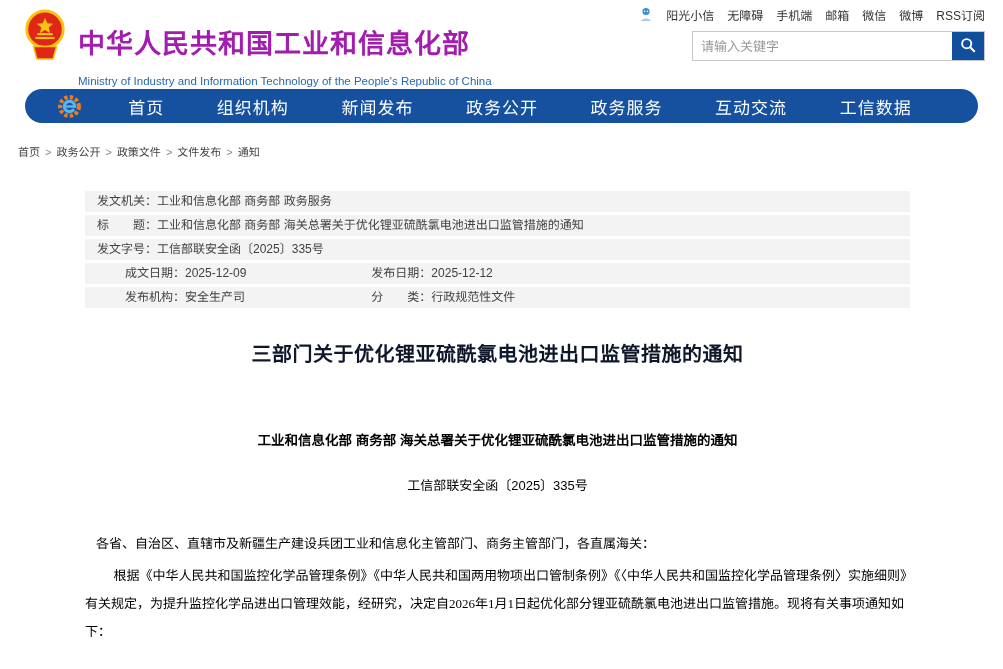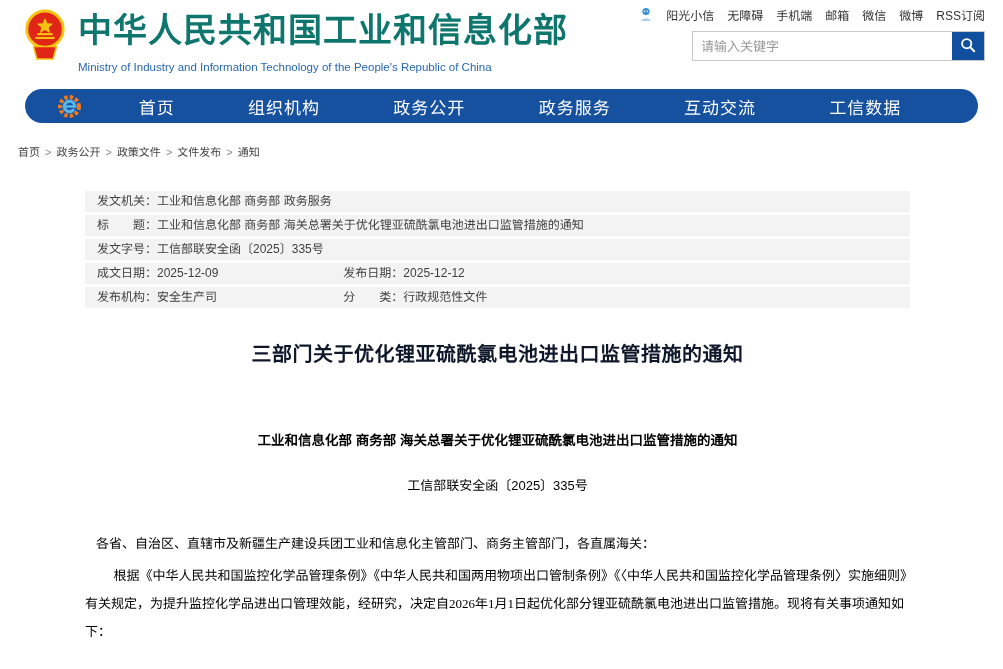--- a/index.html
+++ b/index.html
@@ -7,21 +7,21 @@
   body {
     width:1003px; height:669px; overflow:hidden; position:relative;
     font-family:"Liberation Sans","DejaVu Sans",sans-serif; color:#333;
   }
   a { text-decoration:none; color:inherit; cursor:pointer; }
 
   
   .top-header { position:relative; height:88px; background:#fff; }
   .emblem { position:absolute; left:22px; top:9px; }
   .site-title-block { position:absolute; left:78px; top:13px; }
-  .site-title { font-size:34px; font-weight:bold; color:#0f766e; letter-spacing:1px; line-height:34px; }
+  .site-title { font-size:27px; font-weight:bold; color:#a21caf; letter-spacing:1px; line-height:34px;margin-top:14px; }
   .site-subtitle { font-size:11.5px; color:#2867b2; margin-top:14px; }
 
   .top-utils { position:absolute; right:18px; top:6px; display:flex; gap:13px; font-size:12px; color:#333; }
   .mascot { display:inline-flex; align-items:center; }
 
   .search-box { position:absolute; right:18px; top:31px; width:293px; height:30px; border:1px solid #c9c9c9; display:flex; background:#e5e5e5; }
   .search-box input { flex:1; border:0; outline:none; padding:0 8px; font-size:13px; color:#333; font-family:inherit; }
   .search-box input::placeholder { color:#999; }
   .search-btn { width:32px; height:100%; border:0; background:#0f4f9d; display:flex; align-items:center; justify-content:center; cursor:pointer; }
 
@@ -33,21 +33,21 @@
 
   
   .breadcrumb { margin:20px 0 0 18px; font-size:11px; color:#424242; }
   .breadcrumb .sep { color:#888; margin:0 5px; }
 
   
   .doc { width:825px; margin:32px 0 0 85px; }
 
   .meta-table { width:100%; }
   .meta-row { background:#f3f3f3; height:21px; line-height:21px; margin-bottom:3px; font-size:12px; color:#3f3f3f; padding-left:12px; white-space:nowrap; overflow:hidden; }
-  .meta-col1 { display:inline-block; width:243px; }
+  .meta-col1 { display:inline-block; width:243px;margin-left:28px; }
   .meta-label { color:#3f3f3f; }
 
   .doc-title { margin-top:30px; text-align:center; font-size:20px; font-weight:bold; color:#0f172a; letter-spacing:0.5px; }
   .doc-subtitle { margin-top:62px; text-align:center; font-size:13.5px; font-weight:bold; color:#000; }
   .doc-number { margin-top:26px; text-align:center; font-size:13px; color:#000; }
 
   .doc-body { font-family:"Liberation Serif","DejaVu Serif",serif; font-size:13px; color:#000; }
   .salutation { margin-top:36px; line-height:28px; padding-left:11px; }
   .para { margin-top:4px; line-height:28px; text-indent:2.2em; }
 </style>
@@ -104,20 +104,21 @@
   <span class="nav-logo">
     <svg width="25" height="25" viewBox="0 0 24 24">
       <circle cx="12" cy="12" r="9" fill="none" stroke="#f07a1d" stroke-width="4" stroke-dasharray="3.2 2.1"></circle>
       <path d="M17 12 A5 5 0 1 0 15.5 15.5" fill="none" stroke="#58b7e8" stroke-width="3" stroke-linecap="round"></path>
       <line x1="8.5" y1="12" x2="16.5" y2="12" stroke="#58b7e8" stroke-width="2.4"></line>
     </svg>
   </span>
   <div class="nav-items">
     <a class="nav-item">首页</a>
     <a class="nav-item">组织机构</a>
+    <a class="nav-item">新闻发布</a>
     <a class="nav-item">政务公开</a>
     <a class="nav-item">政务服务</a>
     <a class="nav-item">互动交流</a>
     <a class="nav-item">工信数据</a>
   </div>
 </div>
 
 <div class="breadcrumb">
   <a>首页</a><span class="sep">&gt;</span><a>政务公开</a><span class="sep">&gt;</span><a>政策文件</a><span class="sep">&gt;</span><a>文件发布</a><span class="sep">&gt;</span><a>通知</a>
 </div>

